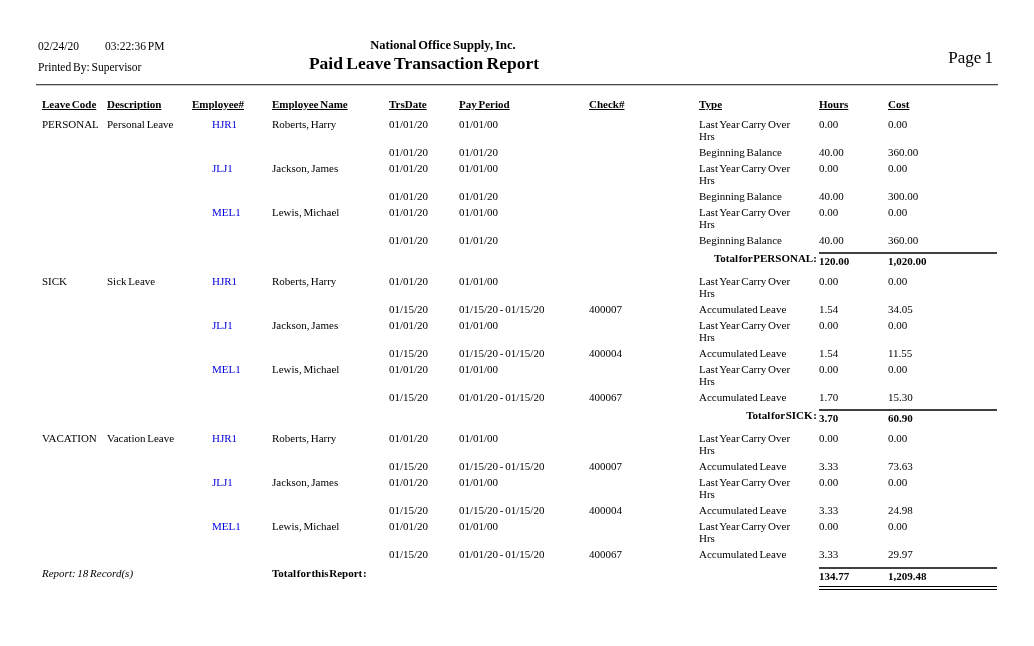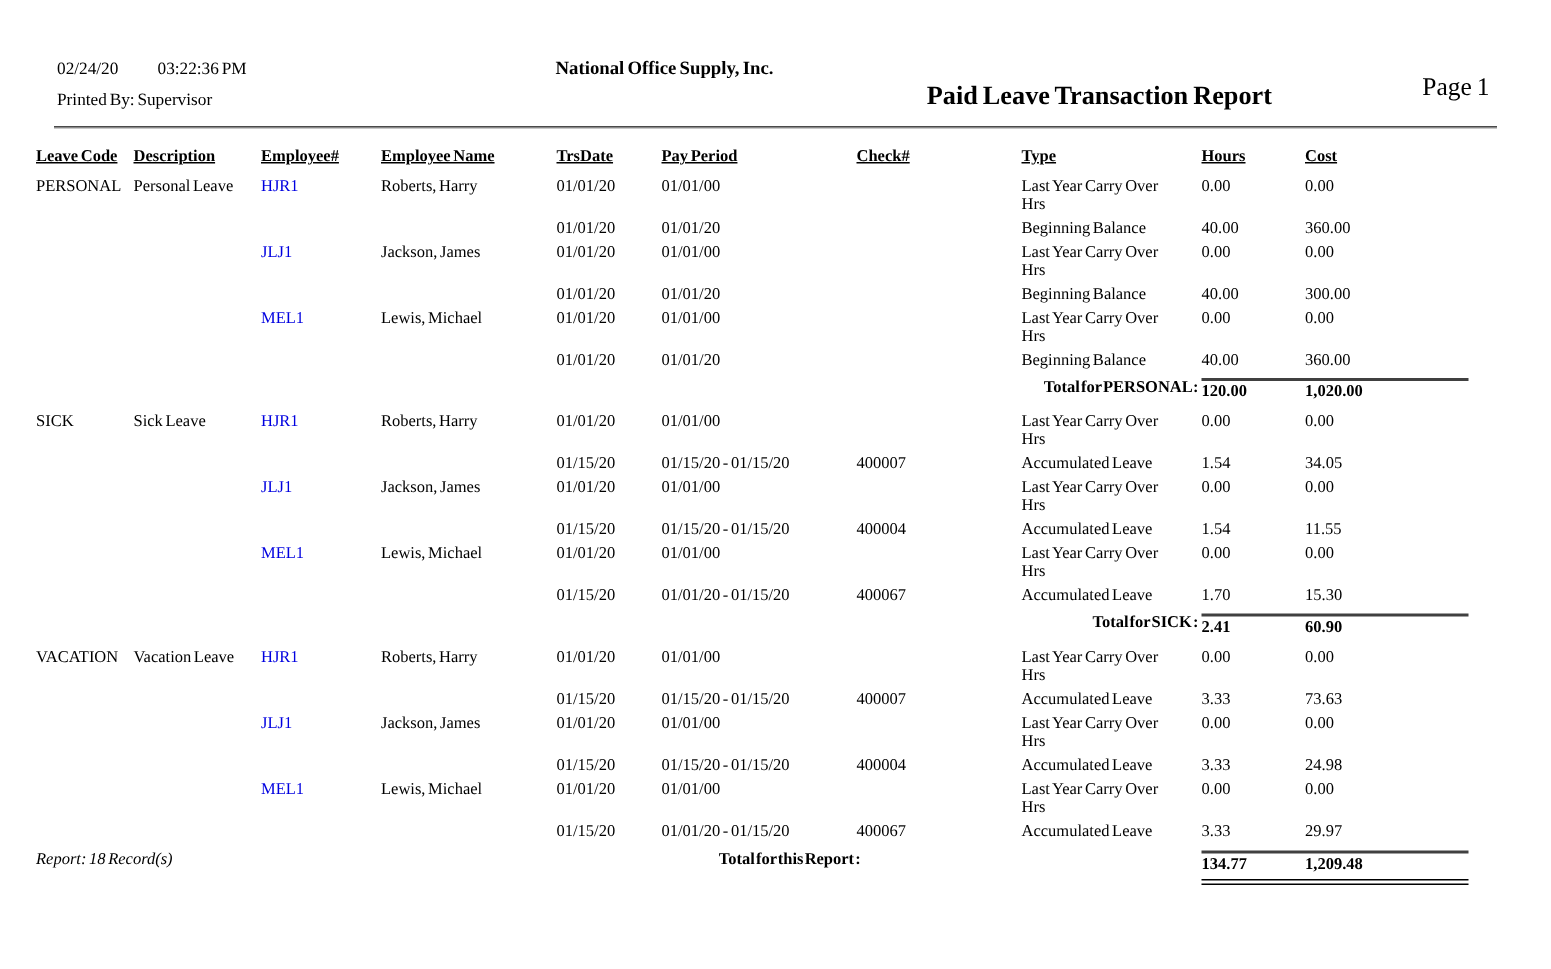--- a/index.html
+++ b/index.html
@@ -6,40 +6,40 @@
   html,body { background:#ffffff; }
   body {
     width:1034px; height:646px; position:relative; overflow:hidden;
     font-family:"Liberation Serif","DejaVu Serif",serif;
     color:#000; font-size:11px; line-height:12px; word-spacing:-1px;
   }
   .hdr-date { position:absolute; left:38px; top:40px; font-size:11.5px; }
   .hdr-time { position:absolute; left:105px; top:40px; font-size:11.5px; }
   .hdr-printed { position:absolute; left:38px; top:61px; font-size:11.5px; }
   .hdr-company { position:absolute; left:0; top:39px; width:886px; text-align:center; font-weight:bold; font-size:12.5px; }
-  .hdr-title { position:absolute; left:0; top:57px; width:848px; text-align:right; font-weight:bold; font-size:17.5px; }
+  .hdr-title { position:absolute; left:0; top:57px; width:848px; text-align:center; font-weight:bold; font-size:17.5px; }
   .hdr-page { position:absolute; right:41px; top:52px; font-size:17px; }
   .title-rule { position:absolute; left:36px; top:84px; width:962px; height:2px; background:#4a4a4a; border-bottom:1px solid #c9c9c9; }
 
-  .table-wrap { position:absolute; left:24px; top:98px; width:955px; }
+  .table-wrap { position:absolute; left:42px; top:98px; width:955px; }
   .trow { display:grid; grid-template-columns:65px 85px 80px 117px 70px 130px 110px 120px 69px 109px; }
   .thead { margin-bottom:8px; font-weight:bold; }
   .thead .c span { text-decoration:underline; }
   .c { overflow:visible; }
   .num { text-align:left; }
-  .emp { color:#0000e0; }
+  .emp { color:#0000e0;margin-left:20px; }
   .c8 { padding-right:18px; }
   .body-row { margin-bottom:4px; }
   .total-row { padding-top:2px; margin-bottom:8px; font-weight:bold; }
   .span16 { grid-column:1 / 7; }
   .span78 { grid-column:7 / 9; text-align:right; padding-right:2px; word-spacing:-2px; }
   .topline { border-top:2px solid #404040; padding-top:1px; }
   .report-total-row { margin-top:7px; font-weight:bold; }
   .note-cell { grid-column:1 / 4; font-weight:normal; font-style:italic; text-align:left; }
-  .rt-label { grid-column:4 / 9; text-align:center; padding-right:2px; word-spacing:-2px; }
+  .rt-label { grid-column:4 / 9; text-align:left; padding-right:2px; word-spacing:-2px; }
   .dbl-row { margin-top:4px; }
   .dbl { height:4px; border-top:1px solid #000; border-bottom:1px solid #000; }
 </style>
 </head>
 <body>
 
 <div class="hdr-date">02/24/20</div>
 <div class="hdr-time">03:22:36 PM</div>
 <div class="hdr-printed">Printed By: Supervisor</div>
 <div class="hdr-company">National Office Supply, Inc.</div>
@@ -208,21 +208,21 @@
         <div class="c c5">01/15/20</div>
         <div class="c c6">01/01/20 - 01/15/20</div>
         <div class="c c7">400067</div>
         <div class="c c8">Accumulated Leave</div>
         <div class="c c9 num">1.70</div>
         <div class="c c10 num">15.30</div>
       </div>
       <div class="trow total-row">
         <div class="c span16"></div>
         <div class="c span78">Total for SICK :</div>
-        <div class="c c9 num topline">2.41</div>
+        <div class="c c9 num topline">3.70</div>
         <div class="c c10 num topline">60.90</div>
       </div>
       <div class="trow body-row">
         <div class="c c1">VACATION</div>
         <div class="c c2">Vacation Leave</div>
         <div class="c c3 emp">HJR1</div>
         <div class="c c4">Roberts, Harry</div>
         <div class="c c5">01/01/20</div>
         <div class="c c6">01/01/00</div>
         <div class="c c7"></div>

